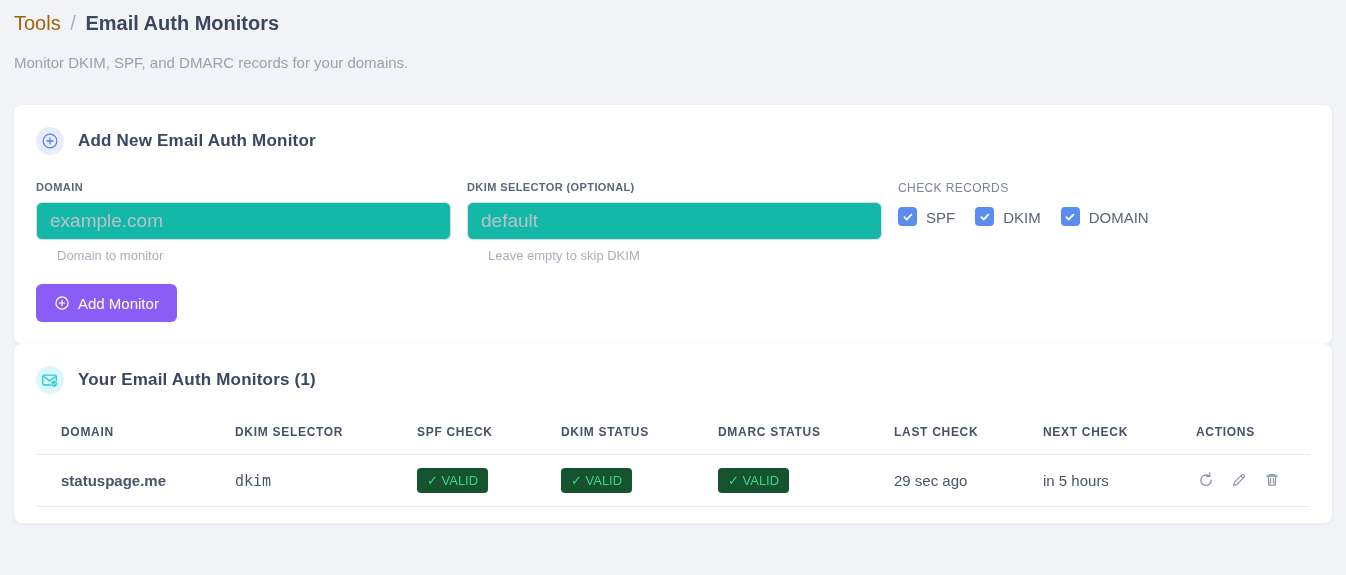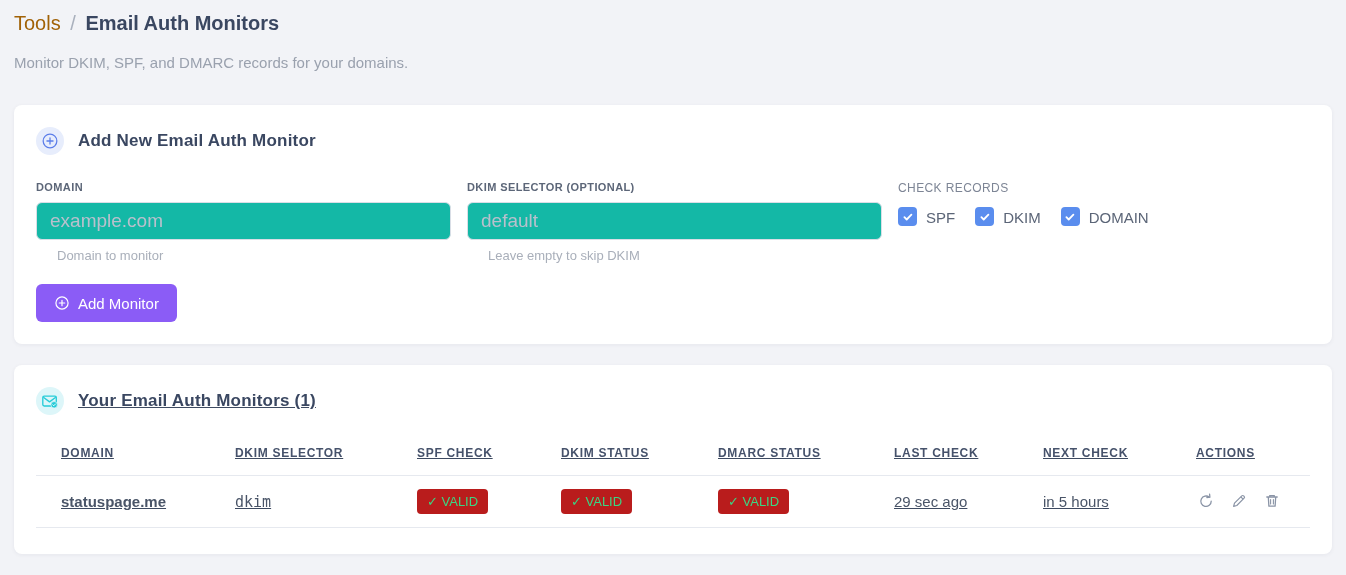--- a/index.html
+++ b/index.html
@@ -19,21 +19,21 @@
   .subtitle { margin-top: 18px; font-size: 15px; color: #9aa1ae; }
 
   
   .card {
     background: #ffffff;
     border-radius: 8px;
     box-shadow: 0 1px 4px rgba(30, 40, 70, 0.06);
     padding: 22px;
   }
   .card-add { margin-top: 34px; }
-  .card-list { margin-top: 21px; padding-bottom: 26px; text-decoration: underline; }
+  .card-list { padding-bottom: 16px; }
 
   .card-title-row { display: flex; align-items: center; gap: 14px; }
   .icon-circle {
     width: 28px; height: 28px; border-radius: 50%;
     display: inline-flex; align-items: center; justify-content: center;
     flex: 0 0 28px;
   }
   .icon-circle.blue { background: #e7edfc; }
   .icon-circle.cyan { background: #ddf6f9; }
   .card-title { font-size: 17px; font-weight: 700; color: #3a4761; letter-spacing: 0.2px; }
@@ -119,21 +119,21 @@
   .col-dkim { width: 157px; }
   .col-dmarc { width: 176px; }
   .col-last { width: 149px; }
   .col-next { width: 153px; }
   .col-actions { width: auto; }
 
   .cell-domain { font-weight: 700; font-size: 16px; color: #46526b; }
   .cell-selector { font-family: "DejaVu Sans Mono", monospace; font-size: 14px; color: #ed3f8c; }
   .badge-valid {
     display: inline-block;
-    background: #b91c1c;
+    background: #14532d;
     color: #3bd683;
     font-size: 13px;
     padding: 5px 10px;
     border-radius: 4px;
   }
   .cell-next { color: #b3bac4; }
   .cell-actions { padding-left: 25px; }
   .actions-wrap { display: inline-flex; gap: 13px; align-items: center; }
   .action-btn { background: none; border: none; padding: 2px; cursor: pointer; display: inline-flex; }
 </style>

